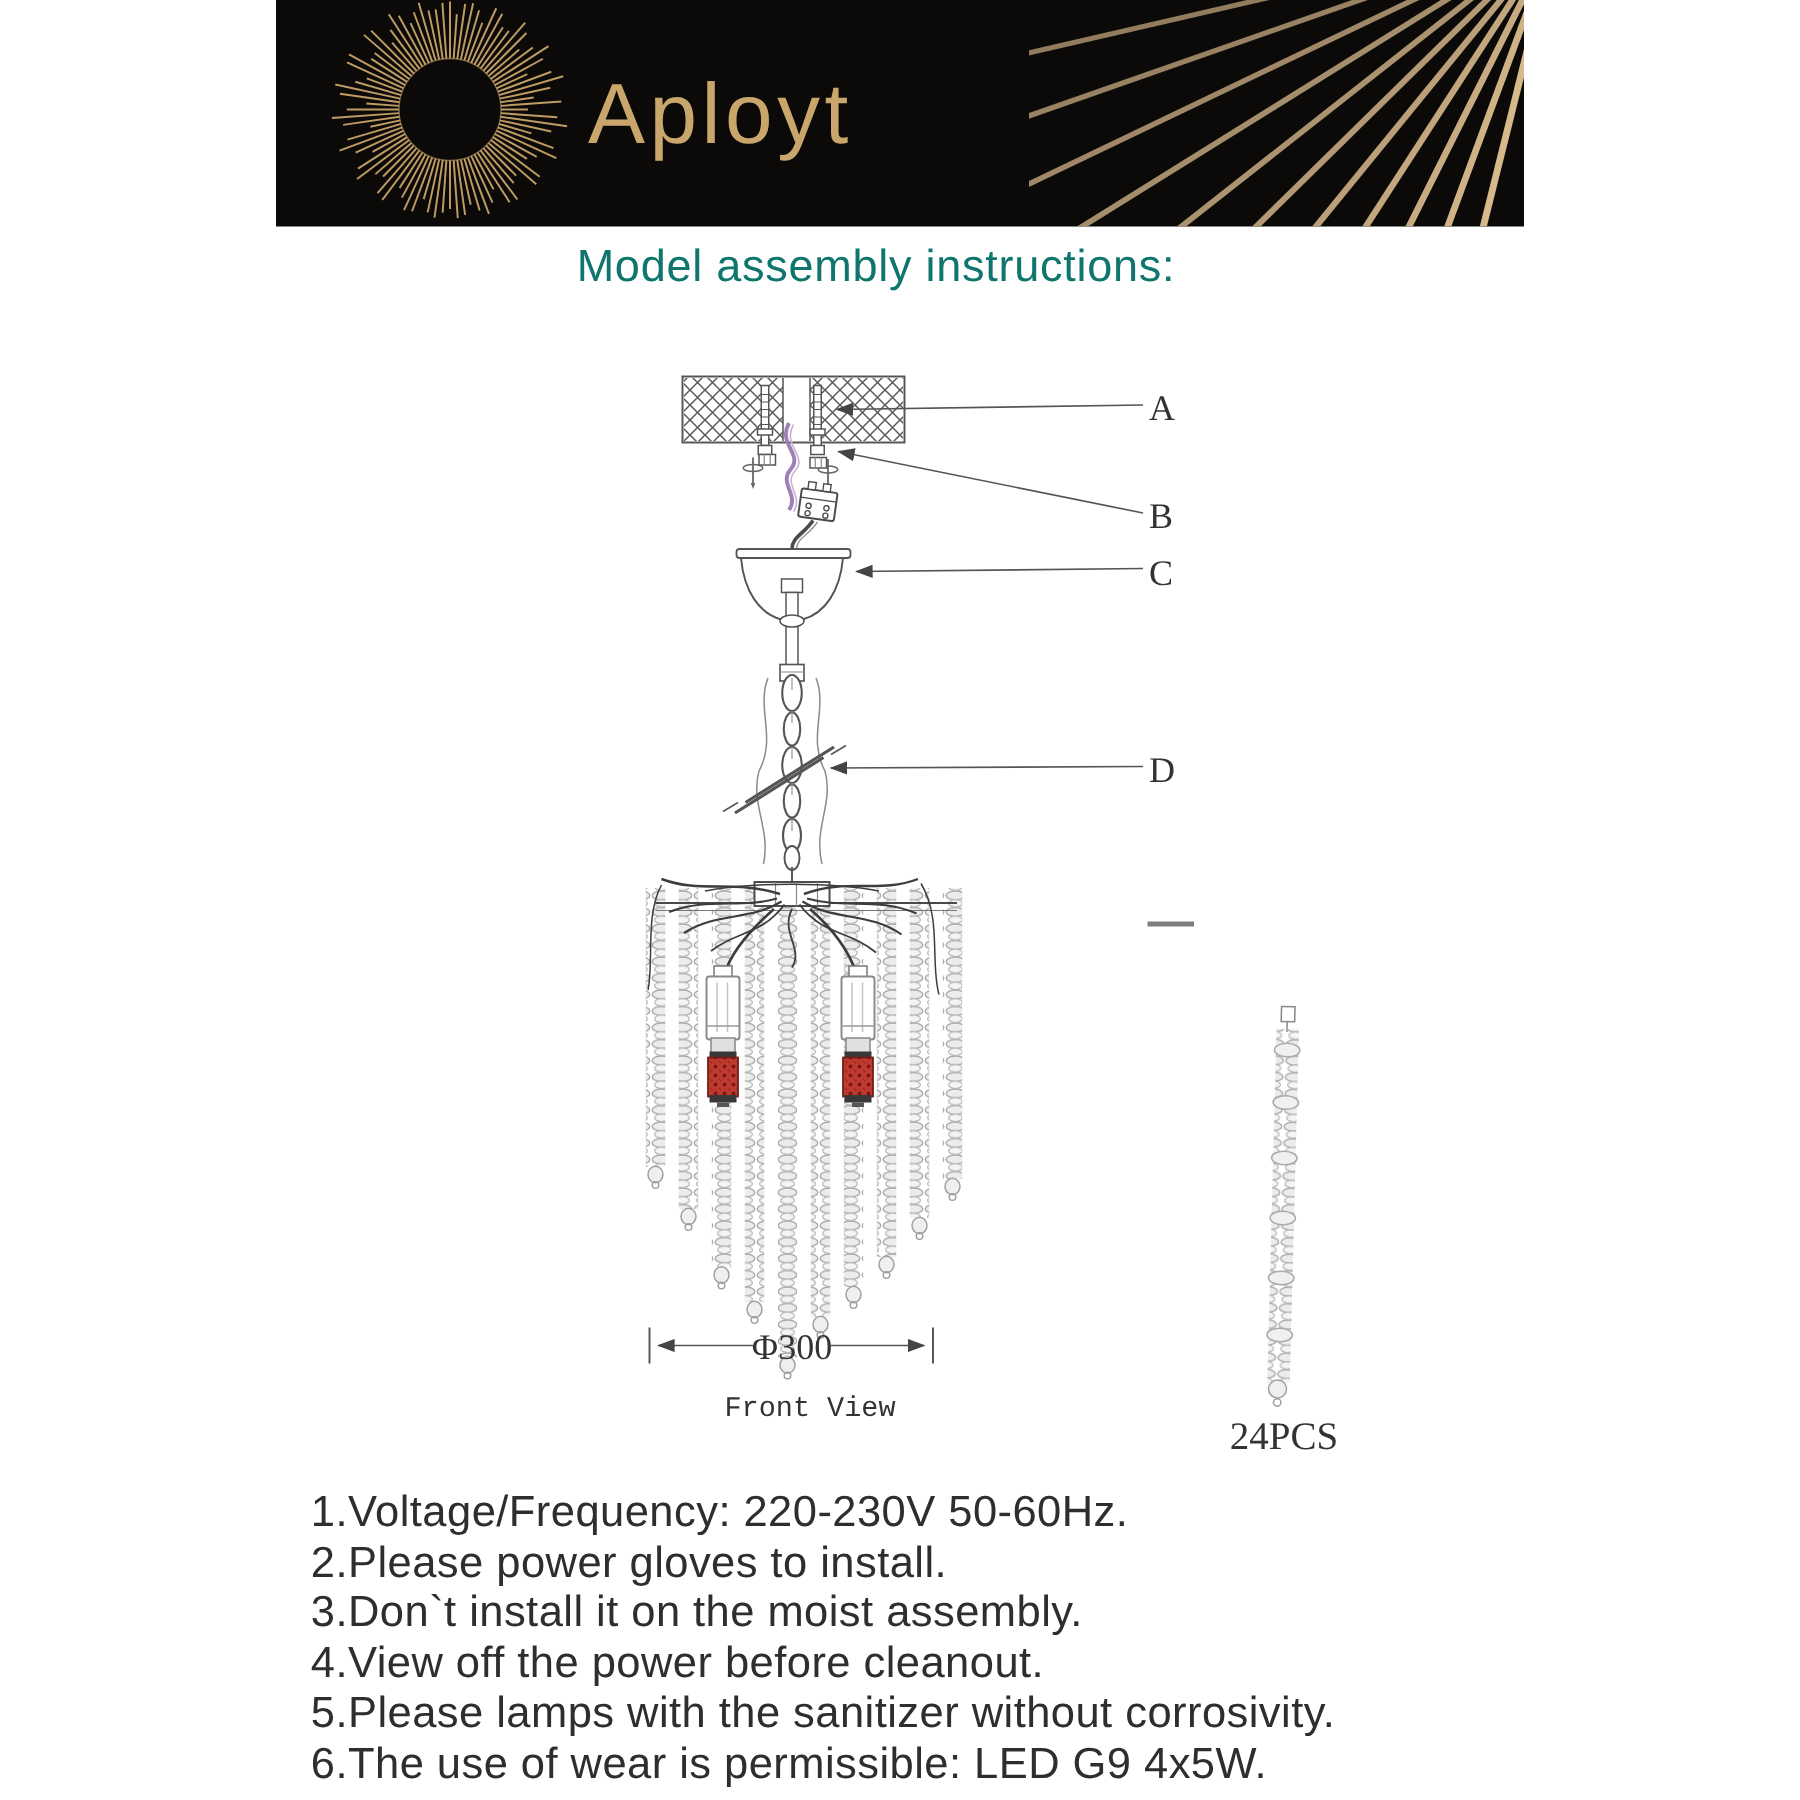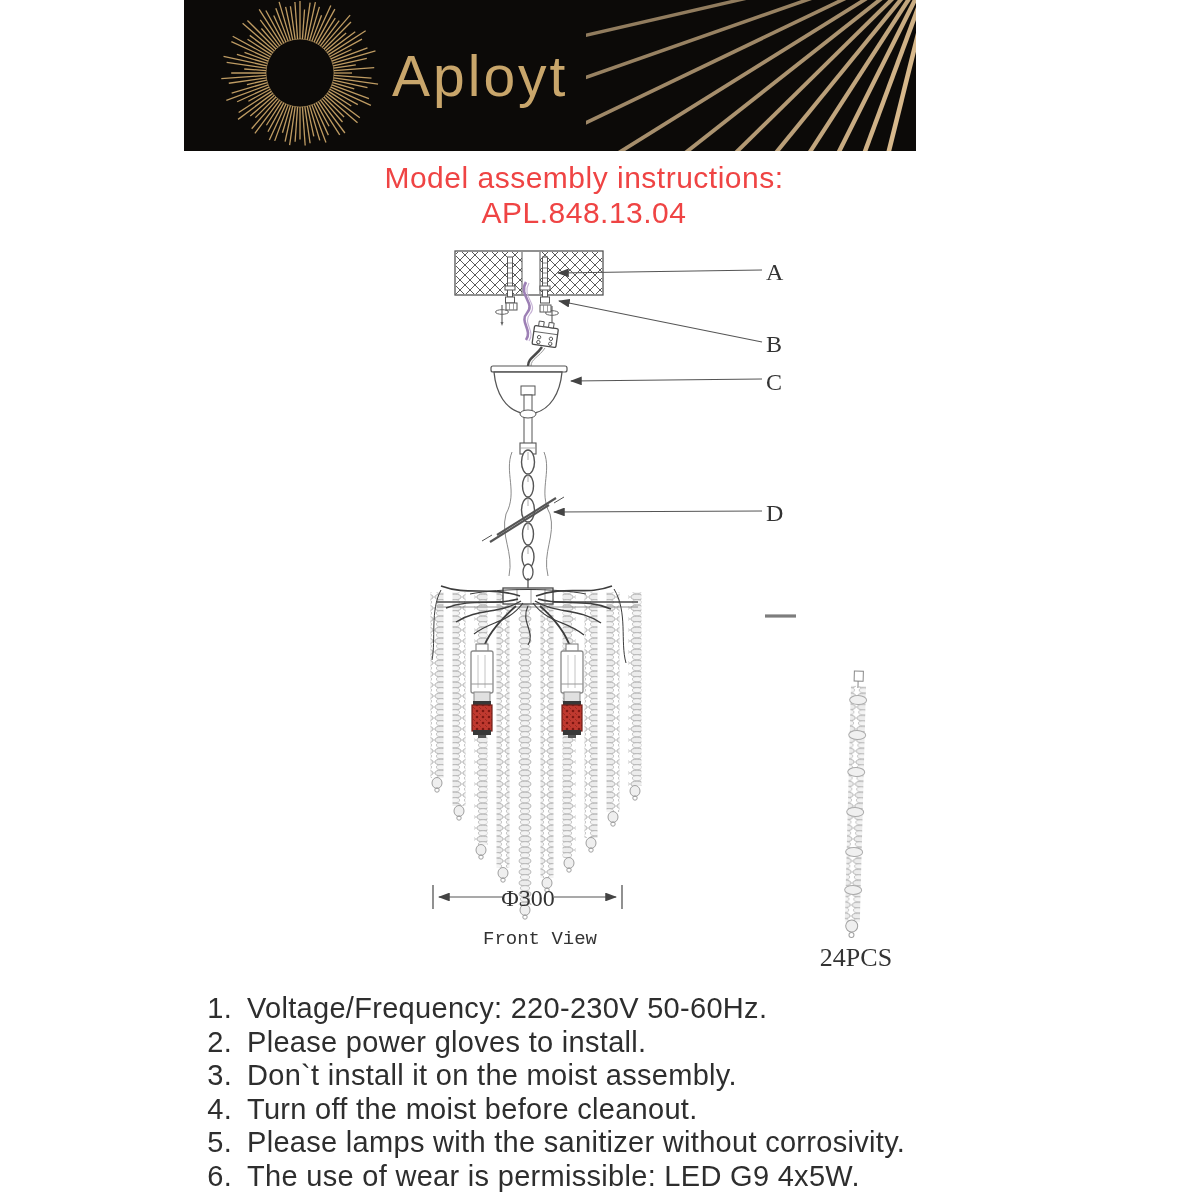--- a/index.html
+++ b/index.html
@@ -1,37 +1,37 @@
 <!DOCTYPE html>
 <html><head>
 <meta charset="utf-8">
 <style>
   html,body{margin:0;padding:0;background:#fff;}
   .page{position:relative;width:1200px;height:1200px;background:#ffffff;overflow:hidden;
         font-family:"Liberation Sans",sans-serif;}
   
-  .banner{position:absolute;left:184px;top:0;width:732px;height:151px;background:#0c0a08;overflow:hidden;}
+  .banner{position:absolute;left:184px;top:0;width:832px;height:151px;background:#0c0a08;overflow:hidden;}
   .sunburst{position:absolute;left:28px;top:-15px;width:176px;height:176px;}
   .brand{position:absolute;left:208px;top:0;height:151px;display:flex;align-items:center;
          font-size:57px;letter-spacing:3px;color:#c9a66b;font-weight:400;}
   .stripes{position:absolute;right:0;top:0;width:330px;height:151px;}
   
-  .title-block{position:absolute;left:184px;top:160px;width:800px;text-align:center;color:#ef4444;}
+  .title-block{position:absolute;left:184px;top:160px;width:800px;text-align:center;color:#0f766e;}
   .title-block .t1{font-size:30px;line-height:35px;letter-spacing:.5px;}
   .title-block .t2{font-size:30px;line-height:35px;letter-spacing:.5px;}
   
   .diagram{position:absolute;left:0;top:0;width:1200px;height:1200px;}
   .lbl{font-family:"Liberation Serif",serif;font-size:24px;fill:#333;}
   .dim{font-family:"Liberation Serif",serif;font-size:24px;fill:#333;}
   .mono{font-family:"Liberation Mono",monospace;font-size:19px;fill:#333;}
   
   .instructions{position:absolute;left:192px;top:992px;width:860px;color:#2e2e2e;}
   .instr-row{display:flex;font-size:29px;line-height:33.5px;letter-spacing:.3px;}
   .instr-num{width:40px;text-align:right;flex:0 0 40px;}
-  .instr-text{margin-left:15px;}
+  .instr-text{margin-left:0;}
 </style>
 </head>
 <body>
 
 <div class="page">
 
   <div class="banner">
     <svg id="sunburst-svg" class="sunburst" viewBox="0 0 176 176">
       <circle cx="88" cy="88" r="33" fill="#0c0a08"></circle>
       <circle cx="88" cy="88" r="34" fill="none" stroke="#c9a468" stroke-width="1" opacity="0.55"></circle>
@@ -136,21 +136,20 @@
         <line x1="326.5308493711258" y1="-30.146849958329582" x2="-140.403578824902" y2="260.4942341389614" stroke="#d8b98c" stroke-width="3.76" opacity="0.755"></line>
         <line x1="324.9450242078466" y1="-33.03742753594054" x2="-171.06286531496596" y2="204.60973430514963" stroke="#d8b98c" stroke-width="3.6399999999999997" opacity="0.72"></line>
         <line x1="323.6859714525031" y1="-36.084568218603295" x2="-195.404551918273" y2="145.6983477736696" stroke="#d8b98c" stroke-width="3.5199999999999996" opacity="0.6849999999999999"></line>
         <line x1="322.76889805644294" y1="-39.251468369684055" x2="-213.1346375754364" y2="84.47161151944158" stroke="#d8b98c" stroke-width="3.3999999999999995" opacity="0.6499999999999999"></line>
         <line x1="322.2048805138454" y1="-42.499877887020006" x2="-224.03897673232188" y2="21.669027517613216" stroke="#d8b98c" stroke-width="3.28" opacity="0.615"></line>
       </svg>
   </div>
 
   <div class="title-block">
     <div class="t1">Model assembly instructions:</div>
-    <div class="t2">APL.848.13.04</div>
   </div>
 
   <svg class="diagram" viewBox="0 0 1200 1200">
     <defs>
       <pattern id="hatch" patternUnits="userSpaceOnUse" width="10" height="10">
         <path d="M0,10 L10,0 M-2,2 L2,-2 M8,12 L12,8 M0,0 L10,10 M-2,8 L2,12 M8,-2 L12,2" stroke="#5a5a5a" stroke-width="1" fill="none"></path>
       </pattern>
       <pattern id="beads" patternUnits="userSpaceOnUse" width="14" height="11">
         <ellipse cx="7" cy="3" rx="6.2" ry="2.9" fill="#ececec" stroke="#a8a8a8" stroke-width="0.9"></ellipse>
         <ellipse cx="7" cy="8.2" rx="4.6" ry="2.5" fill="#f4f4f4" stroke="#b4b4b4" stroke-width="0.8"></ellipse>
@@ -398,21 +397,21 @@
     <div class="instr-row">
       <span class="instr-num">2.</span>
       <span class="instr-text">Please power gloves to install.</span>
     </div>
     <div class="instr-row">
       <span class="instr-num">3.</span>
       <span class="instr-text">Don`t install it on the moist assembly.</span>
     </div>
     <div class="instr-row">
       <span class="instr-num">4.</span>
-      <span class="instr-text">Turn off the moist before cleanout.</span>
+      <span class="instr-text">View off the power before cleanout.</span>
     </div>
     <div class="instr-row">
       <span class="instr-num">5.</span>
       <span class="instr-text">Please lamps with the sanitizer without corrosivity.</span>
     </div>
     <div class="instr-row">
       <span class="instr-num">6.</span>
       <span class="instr-text">The use of wear is permissible: LED G9 4x5W.</span>
     </div>
   </div>

